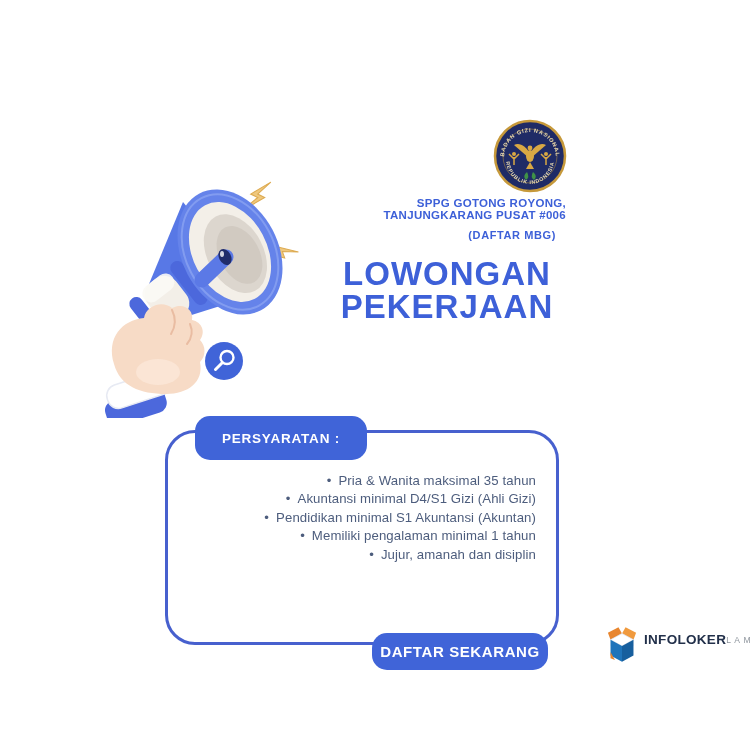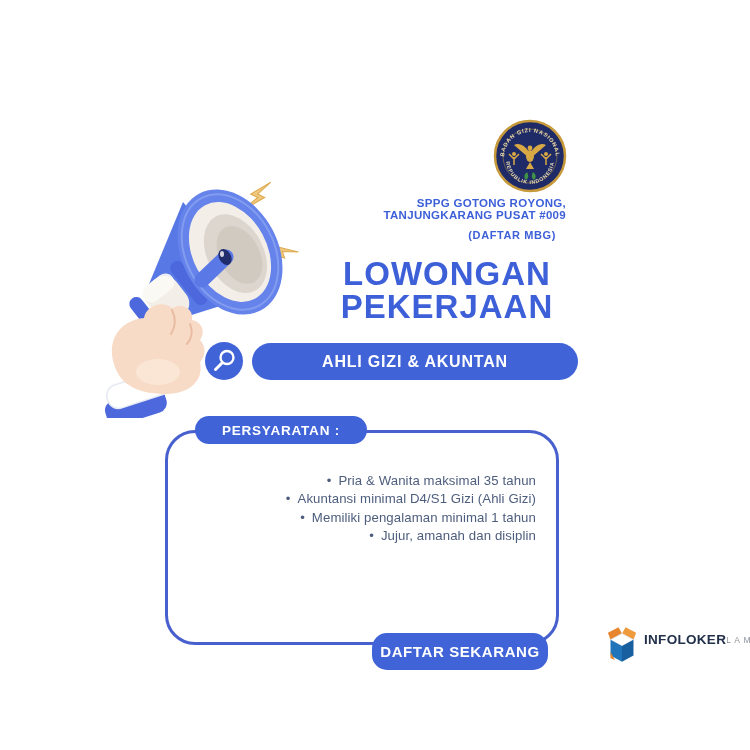--- a/index.html
+++ b/index.html
@@ -21,21 +21,21 @@
 
   
   .search-btn{left:205px;top:342px;width:38px;height:38px;}
   .position-pill{left:252px;top:343px;width:326px;height:37px;border-radius:19px;
                  background:#4064D8;color:#fff;display:flex;align-items:center;justify-content:center;
                  font-weight:700;font-size:16px;letter-spacing:0.8px;}
 
   
   .req-box{left:165px;top:430px;width:394px;height:215px;border:3px solid #4760CE;border-radius:30px;
            box-sizing:border-box;background:#fff;}
-  .req-heading{left:195px;top:416px;width:172px;height:28px;border-radius:15px;background:#4064D8;
+  .req-heading{left:195px;top:416px;width:172px;height:44px;border-radius:15px;background:#4064D8;
                color:#fff;display:flex;align-items:center;justify-content:center;
                font-weight:700;font-size:13.5px;letter-spacing:0.8px;z-index:3;}
   .req-list{left:236px;top:472px;width:300px;margin:0;padding:0;list-style:none;
             color:#4D5D7D;font-size:13.2px;line-height:18.4px;letter-spacing:0.1px;text-align:right;}
   .req-list li::before{content:"•";margin-right:7px;color:#4D5D7D;}
 
   
   .cta-pill{left:372px;top:633px;width:176px;height:37px;border-radius:15px;background:#4064D8;
             color:#fff;display:flex;align-items:center;justify-content:center;border:none;
             font-family:"Liberation Sans",sans-serif;
@@ -130,41 +130,41 @@
     <circle cx="22" cy="36" r="2" fill="#D8A844"></circle>
     <circle cx="54" cy="36" r="2" fill="#D8A844"></circle>
     <g fill="#3F9147">
       <path d="M35,54 Q30,58 34,62 Q38,59 35,54 Z"></path>
       <path d="M41,54 Q46,58 42,62 Q38,59 41,54 Z"></path>
     </g>
   </svg>
 
   <div class="abs org-block">
     <div>SPPG GOTONG ROYONG,</div>
-    <div>TANJUNGKARANG PUSAT #009</div>
+    <div>TANJUNGKARANG PUSAT #006</div>
     <div class="unit-label">(DAFTAR MBG)</div>
   </div>
 
   <div class="abs title">
     <div>LOWONGAN</div>
     <div>PEKERJAAN</div>
   </div>
 
   <svg class="abs search-btn" viewBox="0 0 38 38" aria-hidden="true">
     <circle cx="19" cy="19" r="19" fill="#4064D8"></circle>
     <circle cx="22" cy="15.5" r="6.5" fill="none" stroke="#ffffff" stroke-width="2.4"></circle>
     <line x1="17" y1="21" x2="10.5" y2="27.5" stroke="#ffffff" stroke-width="3" stroke-linecap="round"></line>
   </svg>
-  <div class="abs position-pill">AHLI GIZI &amp; AKUNTAN</div>
 
   <div class="abs req-box"></div>
   <div class="abs req-heading">PERSYARATAN :</div>
   <ul class="abs req-list">
     <li>Pria &amp; Wanita maksimal 35 tahun</li>
     <li>Akuntansi minimal D4/S1 Gizi (Ahli Gizi)</li>
+    <li>Pendidikan minimal S1 Akuntansi (Akuntan)</li>
     <li>Memiliki pengalaman minimal 1 tahun</li>
     <li>Jujur, amanah dan disiplin</li>
   </ul>
 
   <button class="abs cta-pill">DAFTAR SEKARANG</button>
 
   <div class="abs brand">
     <svg width="30" height="40" viewBox="0 0 34 44" aria-hidden="true">
       <polygon points="4,16 1,8 13,2 17,9" fill="#E8862F"></polygon>
       <polygon points="30,16 33,8 21,2 17,9" fill="#F09A3E"></polygon>

